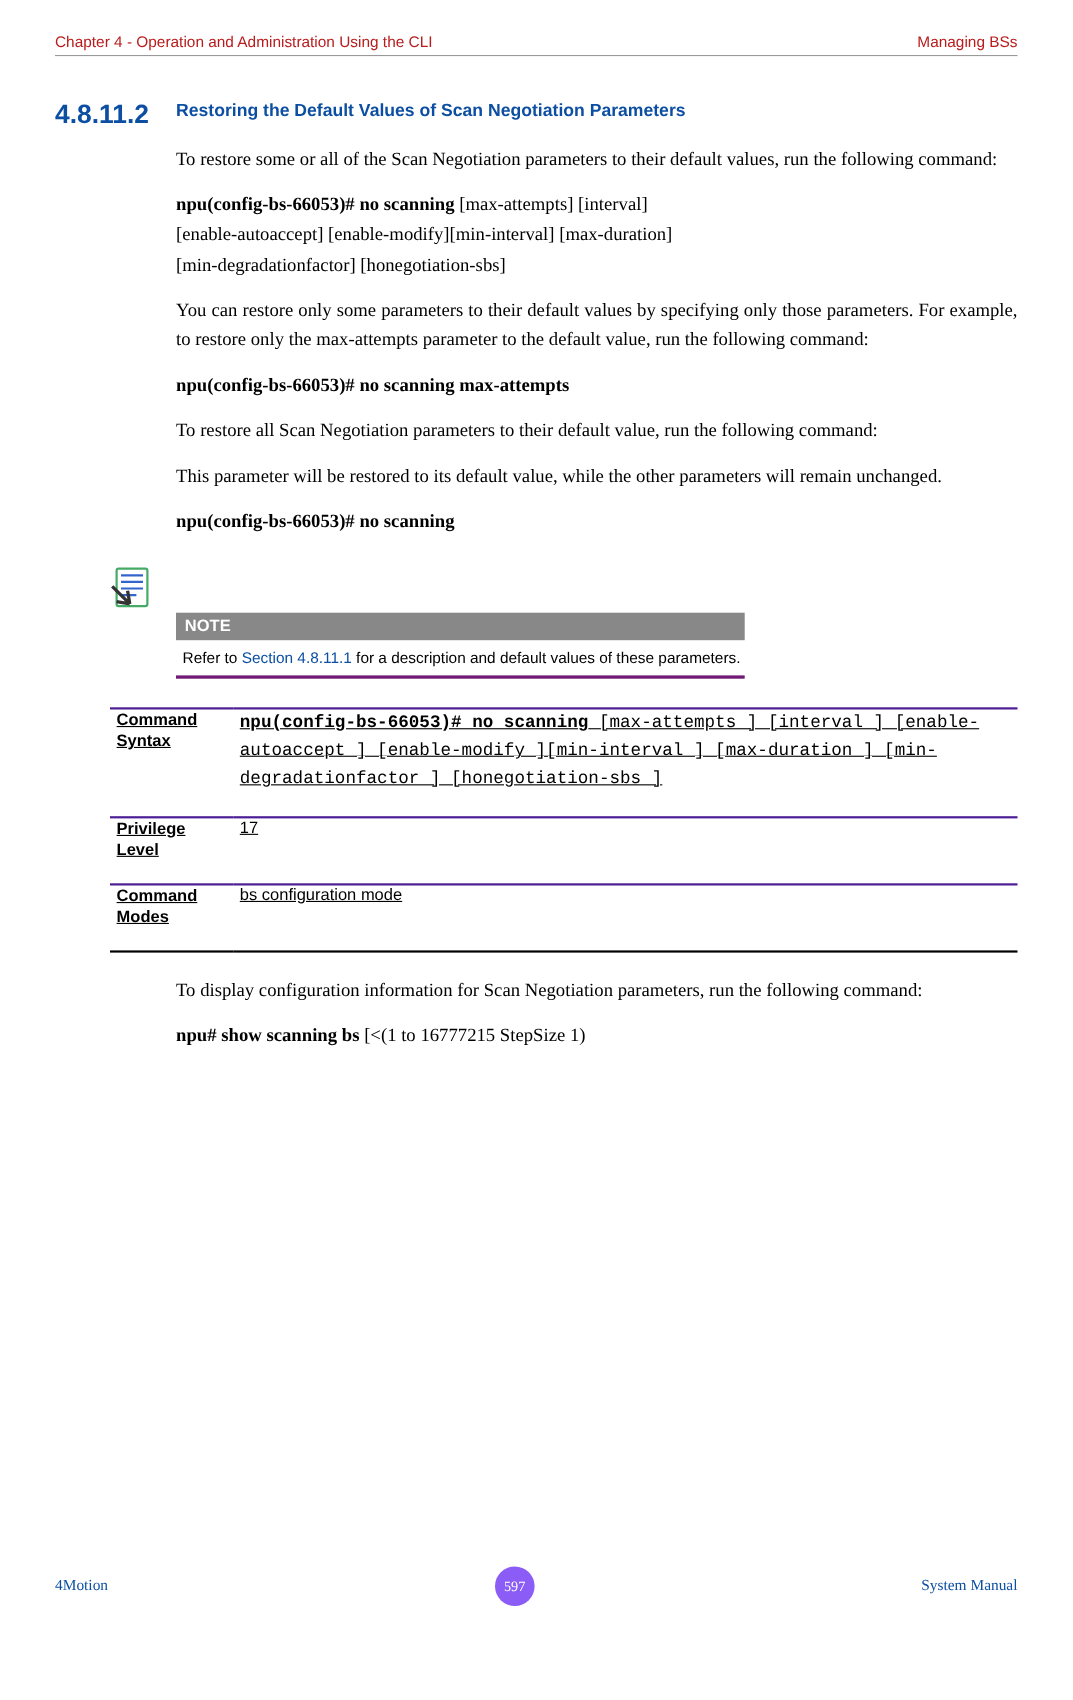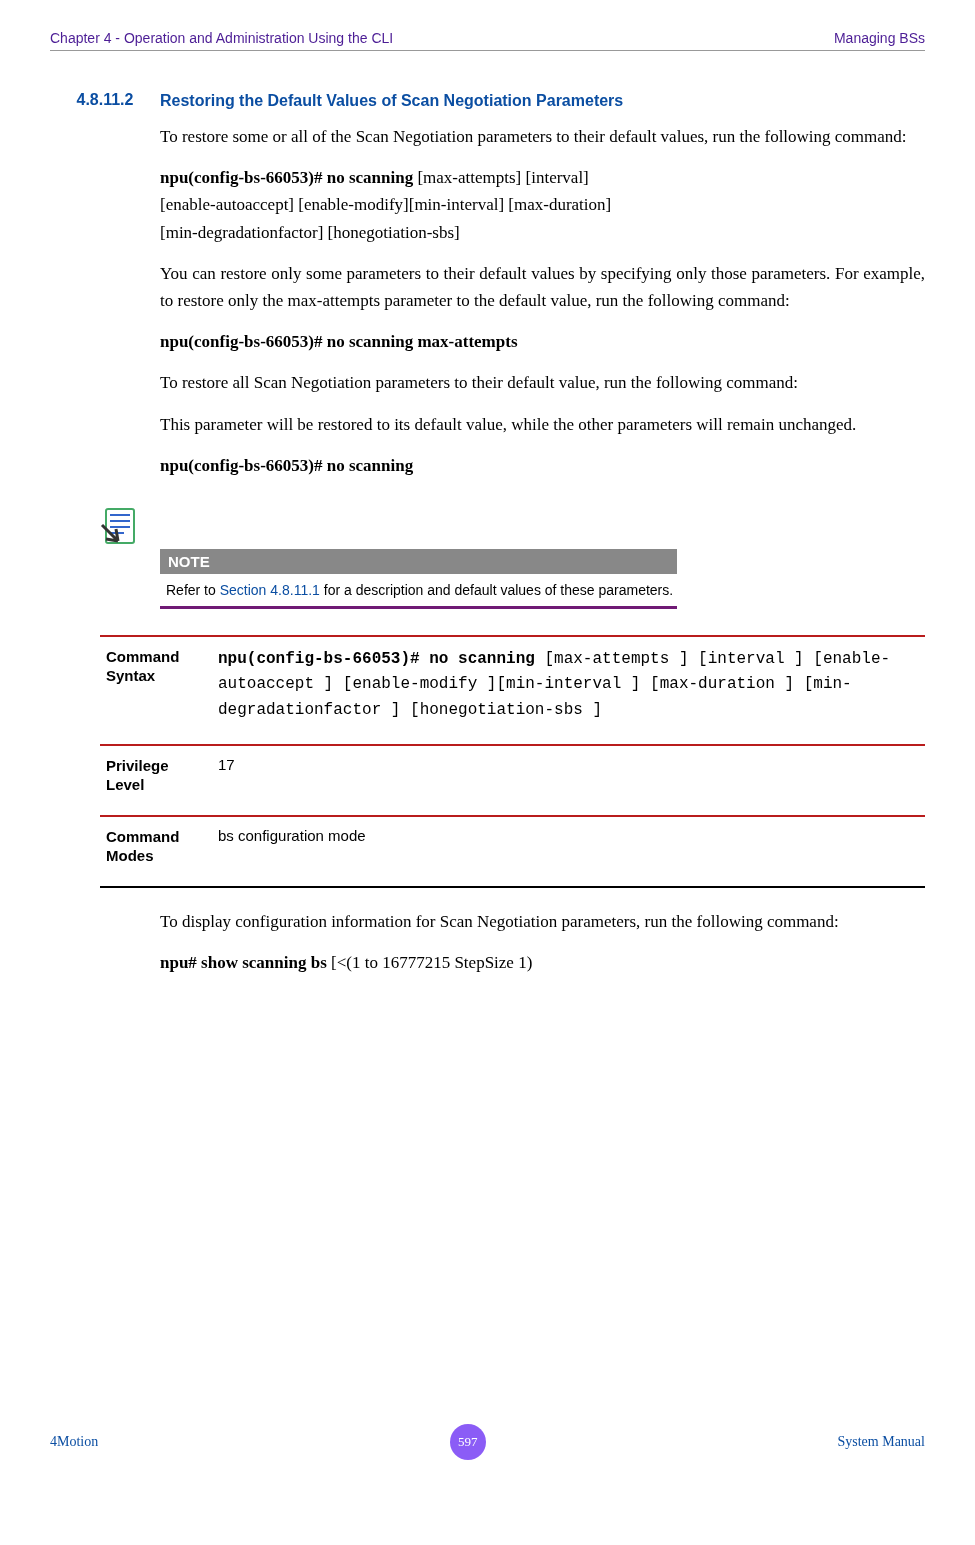--- a/index.html
+++ b/index.html
@@ -15,37 +15,36 @@
     padding: 30px 50px 0 50px;
     box-sizing: border-box;
     min-height: 1480px;
     position: relative;
   }
   .header-row {
     display: flex;
     justify-content: space-between;
     font-family: Arial, Helvetica, sans-serif;
     font-size: 14px;
-    color: #4c1d95;
+    color: #b91c1c;
     border-bottom: 1px solid #999;
     padding-bottom: 4px;
     margin-bottom: 40px;
   }
   .section {
     display: flex;
     margin-bottom: 10px;
   }
   .section-num {
     width: 110px;
     flex-shrink: 0;
     font-family: Arial, Helvetica, sans-serif;
-    font-size: 16px;
+    font-size: 24px;
     font-weight: bold;
     color: #0b4ea2;
-    text-align: center;
   }
   .section-title {
     font-family: Arial, Helvetica, sans-serif;
     font-size: 16px;
     font-weight: bold;
     color: #0b4ea2;
     line-height: 1.25;
     flex: 1;
   }
   .body-block {
@@ -95,24 +94,25 @@
   .info-table {
     width: 100%;
     border-collapse: collapse;
     margin-left: -60px;
     width: calc(100% + 60px);
     margin-top: 10px;
     margin-bottom: 20px;
     font-family: Arial, Helvetica, sans-serif;
   }
   .info-table td {
-    border-top: 2px solid #b91c1c;
-    padding: 10px 6px 20px 6px;
+    border-top: 2px solid #4c1d95;
+    padding: 0 6px 20px 6px;
     vertical-align: top;
     font-size: 15px;
+    text-decoration: underline;
   }
   .info-table tr:last-child td { border-bottom: 2px solid #000; }
   .info-label {
     font-weight: bold;
     width: 100px;
     font-family: Arial, Helvetica, sans-serif;
     font-size: 14px;
     line-height:1.3;
   }
   .syntax-text {

